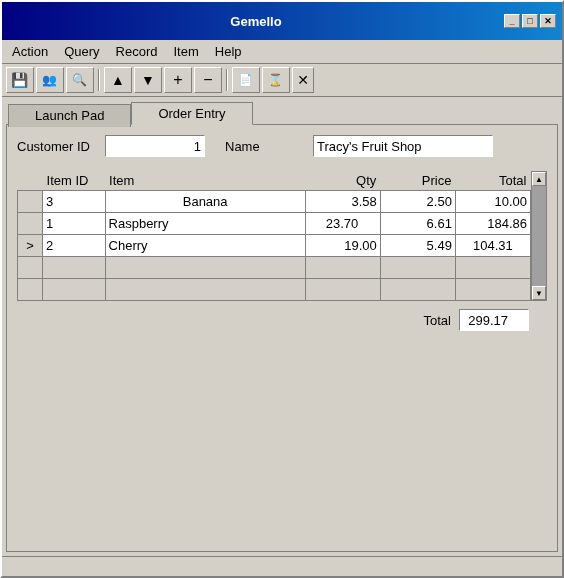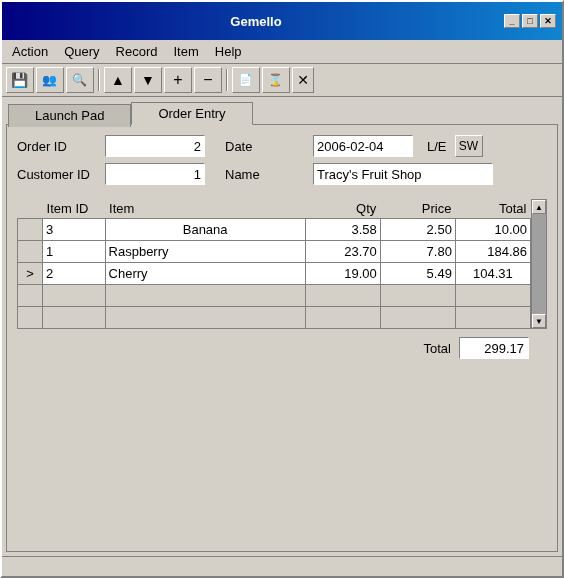--- a/index.html
+++ b/index.html
@@ -236,21 +236,21 @@
       gap: 8px;
       padding-right: 18px;
     }
     .total-label { font-size: 13px; }
     .total-value {
       background: white;
       border: 1px solid;
       border-color: #808080 #ffffff #ffffff #808080;
       width: 70px;
       text-align: left;
-      padding: 1px 4px;
+      padding: 1px 20px;
       font-size: 13px;
       height: 22px;
       display: flex; align-items: center; justify-content: flex-end;
     }
     .print-btn {
       margin-top: 14px;
       padding: 4px 18px;
       background: #d4d0c8;
       border: 1px solid;
       border-color: #ffffff #808080 #808080 #ffffff;
@@ -323,28 +323,20 @@
     </div>
   </div>
 
   <div class="tabs-area">
     <div class="tab">Launch Pad</div>
     <div class="tab active">Order Entry</div>
   </div>
 
   <div class="content-area">
 
-    <div class="form-row">
-      <span class="form-label">Order ID</span>
-      <input class="form-input input-narrow" type="text" value="2" readonly="" style="text-align: right;">
-      <span class="form-label" style="margin-left:12px;">Date</span>
-      <input class="form-input input-date" type="text" value="2006-02-04" style="">
-      <span class="le-label">L/E</span>
-      <div class="sw-btn">SW</div>
-    </div>
 
     <div class="form-row">
       <span class="form-label">Customer ID</span>
       <input class="form-input input-narrow" type="text" value="1" style="text-align: right;">
       <span class="form-label" style="margin-left:12px;">Name</span>
       <input class="form-input input-name" type="text" value="Tracy's Fruit Shop" style="">
     </div>
 
     <div class="table-area">
       <div class="table-container">
@@ -366,22 +358,22 @@
                   <td class="td-itemid" style="text-align: left;">3</td>
                   <td class="td-item" style="text-align: center;">Banana</td>
                   <td class="td-qty" style="text-align: right;">3.58</td>
                   <td class="td-price" style="text-align: right;">2.50</td>
                   <td class="td-total" style="text-align: right;">10.00</td>
                 </tr>
                 <tr>
                   <td class="td-marker" style="text-align: center;"></td>
                   <td class="td-itemid" style="text-align: left;">1</td>
                   <td class="td-item" style="text-align: left;">Raspberry</td>
-                  <td class="td-qty" style="text-align: right; padding-left: 20px;">23.70</td>
-                  <td class="td-price" style="text-align: right;">7.80</td>
+                  <td class="td-qty" style="text-align: left; padding-left: 20px;">23.70</td>
+                  <td class="td-price" style="text-align: right;">6.61</td>
                   <td class="td-total" style="text-align: right;">184.86</td>
                 </tr>
                 <tr class="row-selected">
                   <td class="td-marker" style="text-align: center;">&gt;</td>
                   <td class="td-itemid" style="text-align: left;">2</td>
                   <td class="td-item" style="text-align: left;">Cherry</td>
                   <td class="td-qty" style="">19.00</td>
                   <td class="td-price" style="text-align: right;">5.49</td>
                   <td class="td-total" style="text-align: center; margin-top: 28px;">104.31</td>
                 </tr>

